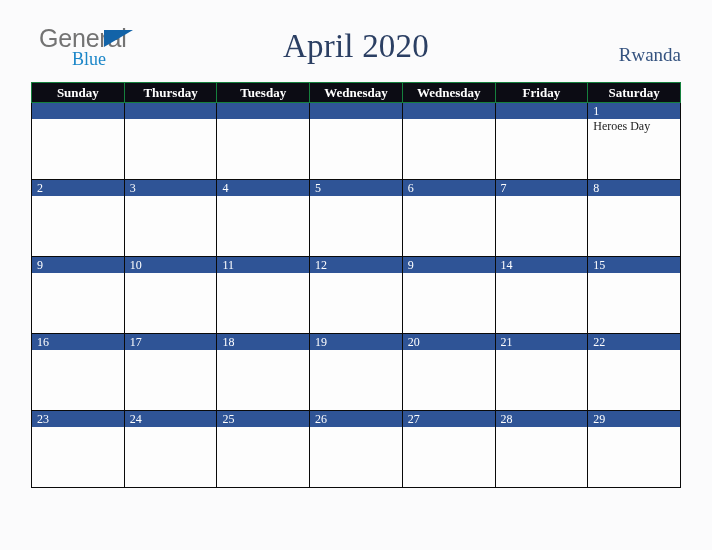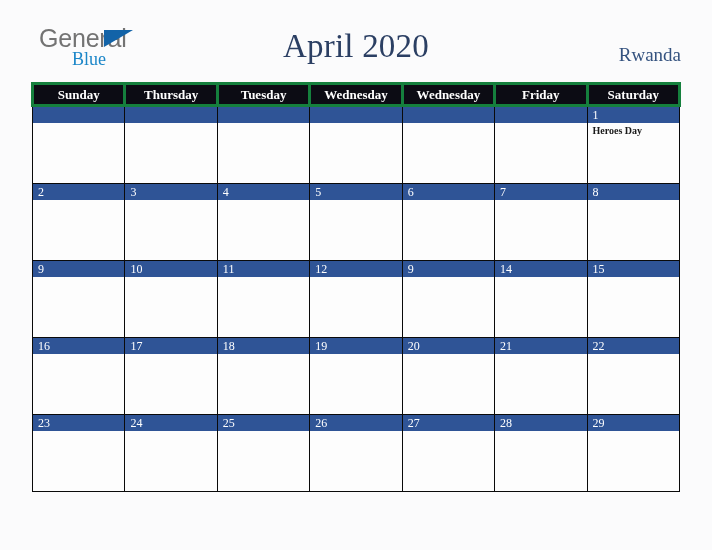--- a/index.html
+++ b/index.html
@@ -94,21 +94,21 @@
   }
   .calendar th {
     background: #0c0c14;
     color: #ffffff;
     font-family: "Liberation Serif", serif;
     font-size: 13px;
     font-weight: bold;
     height: 19px;
     padding: 0;
     text-align: center;
-    border: 3px solid #15803d;
+    border: 1px solid #15803d;
   }
   .calendar td {
     width: 92.85px;
     height: 76px;
     padding: 0;
     vertical-align: top;
     border-left: 1px solid #0a0a0a;
     border-right: 1px solid #0a0a0a;
     border-bottom: 1px solid #0a0a0a;
     background: #fdfdfd;
@@ -129,25 +129,24 @@
     box-sizing: border-box;
   }
   .daynum.empty {
     color: transparent;
   }
   .events {
     padding: 2px 4px 0 5px;
   }
   .event {
     font-family: "Liberation Serif", serif;
-    font-size: 10px;
+    font-size: 12px;
     color: #1a1a1a;
     line-height: 11px;
     display: block;
-    font-weight: bold;
   }
 </style>
 </head>
 <body>
 
 <div class="page">
 
   <div class="header">
 
     <div class="logo">

